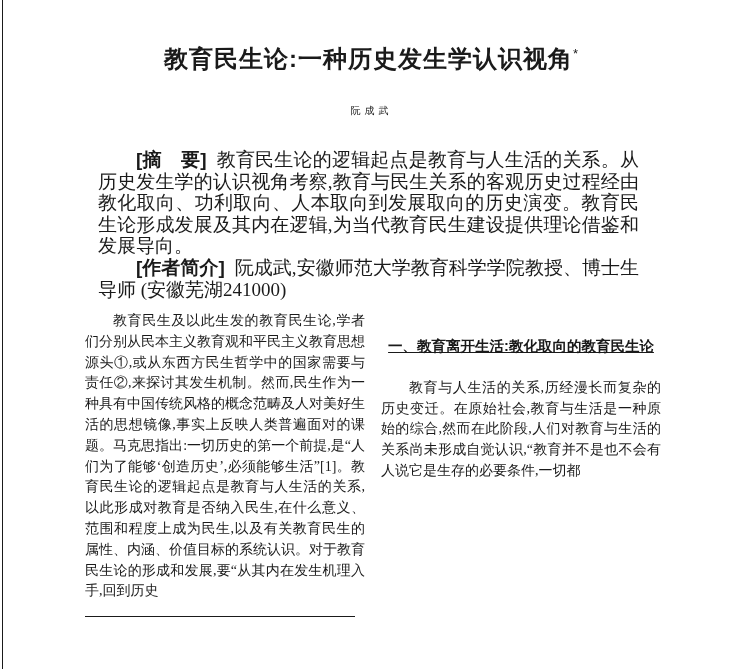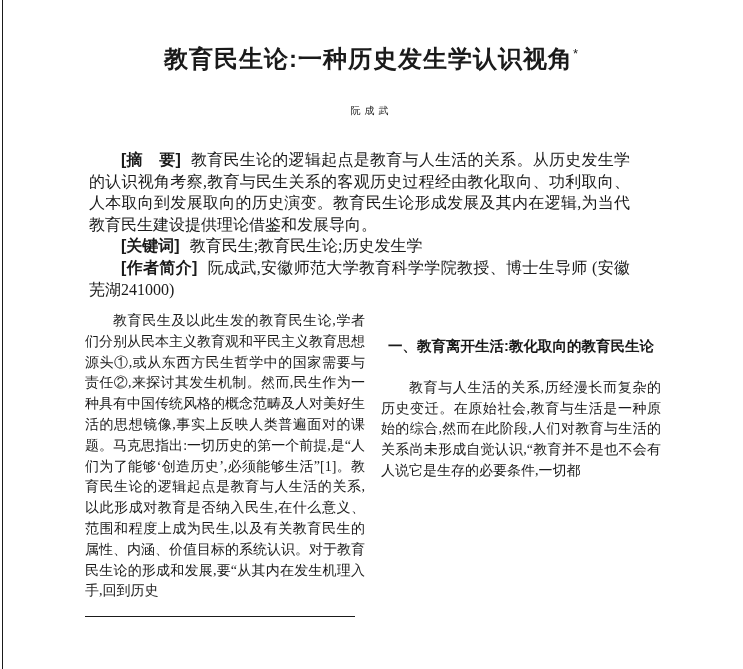--- a/index.html
+++ b/index.html
@@ -35,24 +35,24 @@
     position: absolute;
     top: 104px; left: 0;
     width: 100%;
     text-align: center;
     font-family: "Liberation Serif", "DejaVu Serif", serif;
     font-size: 10px;
     letter-spacing: 4px;
   }
   .front-matter {
     position: absolute;
-    top: 149px; left: 89px;
+    top: 149px; left: 98px;
     width: 541px;
     font-family: "Liberation Serif", "DejaVu Serif", serif;
-    font-size: 16px;
+    font-size: 19px;
     line-height: 21.6px;
   }
   .front-matter p {
     margin: 0;
     text-indent: 2em;
     text-align: justify;
   }
   .fm-label {
     font-family: "Liberation Sans", "DejaVu Sans", sans-serif;
     font-weight: bold;
@@ -71,20 +71,21 @@
   .col { width: 280px; }
   .para { margin: 0; text-align: justify; }
   .indent { text-indent: 2em; }
   .section-heading {
     margin: 26px 0 22px 0;
     font-family: "Liberation Sans", "DejaVu Sans", sans-serif;
     font-weight: bold;
     font-size: 14.5px;
     line-height: 1.3;
     text-align: center;
+    text-decoration: underline;
   }
   .footnote {
     position: absolute;
     left: 85px; top: 616px;
     width: 577px;
     font-family: "Liberation Serif", "DejaVu Serif", serif;
     font-size: 12.5px;
     line-height: 20px;
   }
   .footnote-rule {
@@ -101,21 +102,20 @@
 <div class="page">
 
   <div class="scan-edge"></div>
 
   <h1 class="title"><span>教育民生论:一种历史发生学认识视角</span><sup>*</sup></h1>
 
   <div class="author">阮成武</div>
 
   <div class="front-matter">
     <p><span class="fm-label">[摘　要]</span><span>教育民生论的逻辑起点是教育与人生活的关系。从历史发生学的认识视角考察,教育与民生关系的客观历史过程经由教化取向、功利取向、人本取向到发展取向的历史演变。教育民生论形成发展及其内在逻辑,为当代教育民生建设提供理论借鉴和发展导向。</span></p>
-    <p><span class="fm-label">[关键词]</span><span>教育民生;教育民生论;历史发生学</span></p>
     <p><span class="fm-label">[作者简介]</span><span>阮成武,安徽师范大学教育科学学院教授、博士生导师 (安徽芜湖241000)</span></p>
   </div>
 
   <div class="columns">
     <div class="col">
       <p class="para indent">教育民生及以此生发的教育民生论,学者们分别从民本主义教育观和平民主义教育思想源头①,或从东西方民生哲学中的国家需要与责任②,来探讨其发生机制。然而,民生作为一种具有中国传统风格的概念范畴及人对美好生活的思想镜像,事实上反映人类普遍面对的课题。马克思指出:一切历史的第一个前提,是“人们为了能够‘创造历史’,必须能够生活”[1]。教育民生论的逻辑起点是教育与人生活的关系,以此形成对教育是否纳入民生,在什么意义、范围和程度上成为民生,以及有关教育民生的属性、内涵、价值目标的系统认识。对于教育民生论的形成和发展,要“从其内在发生机理入手,回到历史</p>
     </div>
     <div class="col">
       <h2 class="section-heading">一、教育离开生活:教化取向的教育民生论</h2>
       <p class="para indent">教育与人生活的关系,历经漫长而复杂的历史变迁。在原始社会,教育与生活是一种原始的综合,然而在此阶段,人们对教育与生活的关系尚未形成自觉认识,“教育并不是也不会有人说它是生存的必要条件,一切都</p>

